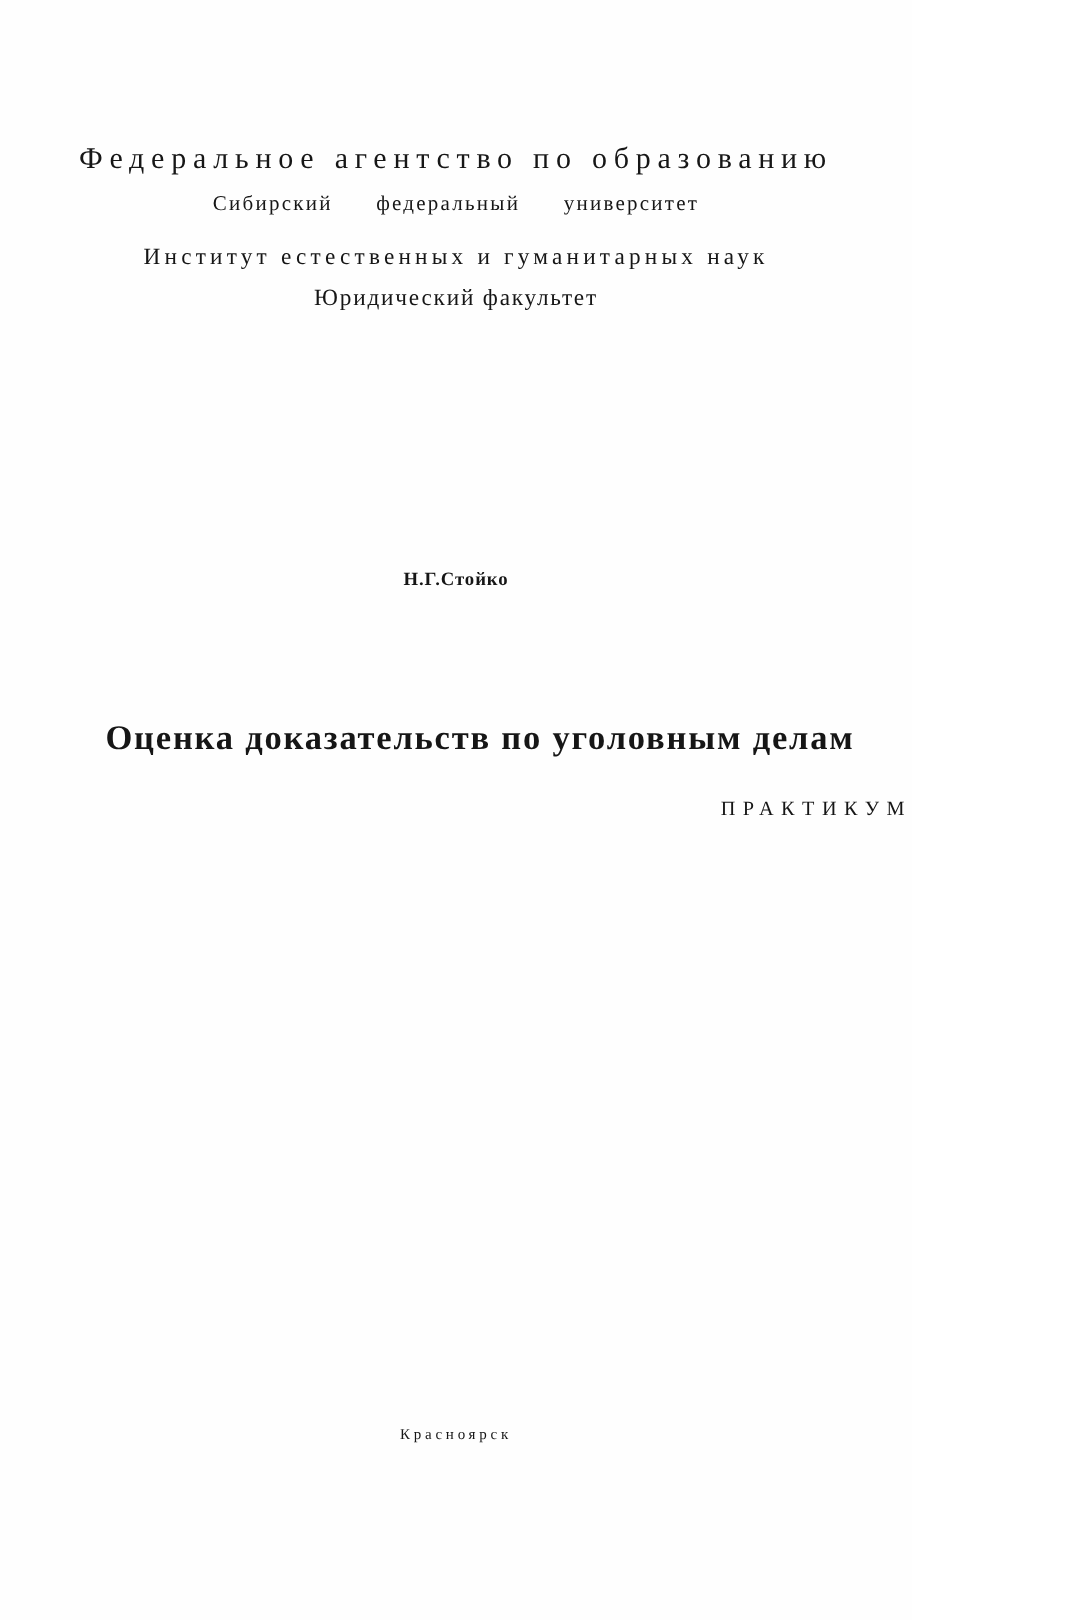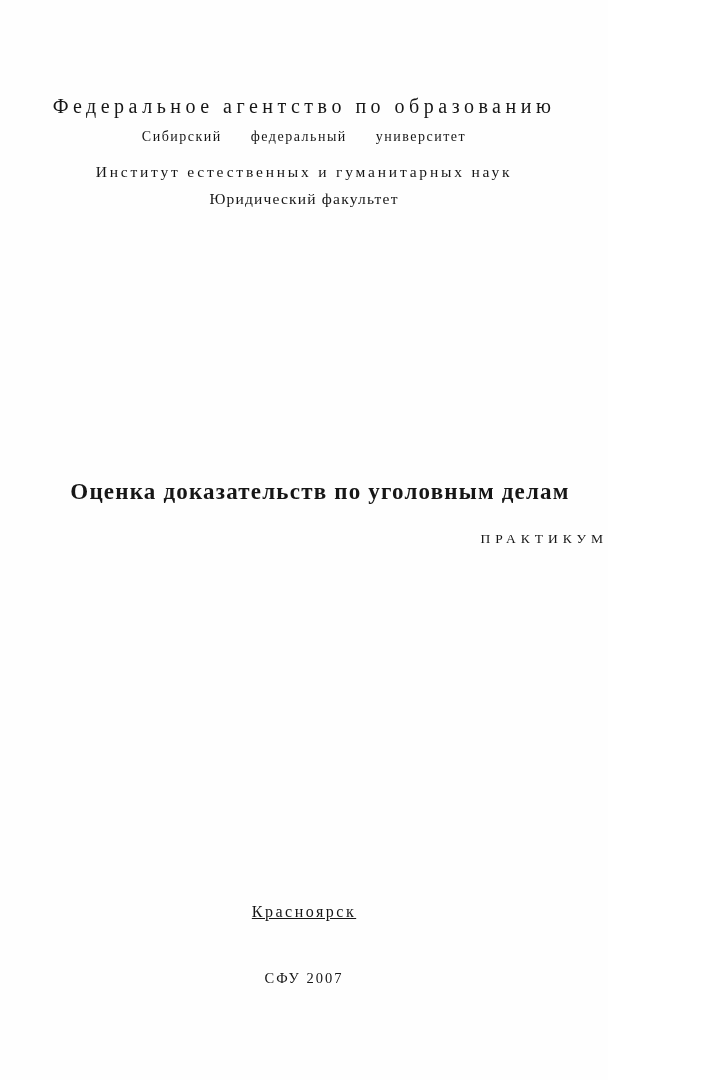--- a/index.html
+++ b/index.html
@@ -57,39 +57,38 @@
     letter-spacing: 1.2px;
     padding-left: 16px;
   }
   .doc-subtitle {
     top: 531px;
     font-size: 13.5px;
     letter-spacing: 5px;
     text-align: right;
   }
   .footer-city {
-    top: 903px;
-    font-size: 16px;
+    top: 951px;
+    font-size: 10px;
     letter-spacing: 2.5px;
-    text-decoration: underline;
   }
   .footer-year {
     top: 970px;
     font-size: 14.5px;
     letter-spacing: 2px;
   }
 </style>
 </head>
 <body>
 
 <div class="page">
   <div class="line hdr-agency">Федеральное агентство по образованию</div>
   <div class="line hdr-university">Сибирский федеральный университет</div>
   <div class="line hdr-institute">Институт естественных и гуманитарных наук</div>
   <div class="line hdr-faculty">Юридический факультет</div>
 
+  <div class="line author">Н.Г.Стойко</div>
 
   <div class="line doc-title">Оценка доказательств по уголовным делам</div>
   <div class="line doc-subtitle">ПРАКТИКУМ</div>
 
   <div class="line footer-city">Красноярск</div>
-  <div class="line footer-year">СФУ 2007</div>
 </div>
 
 </body></html>

